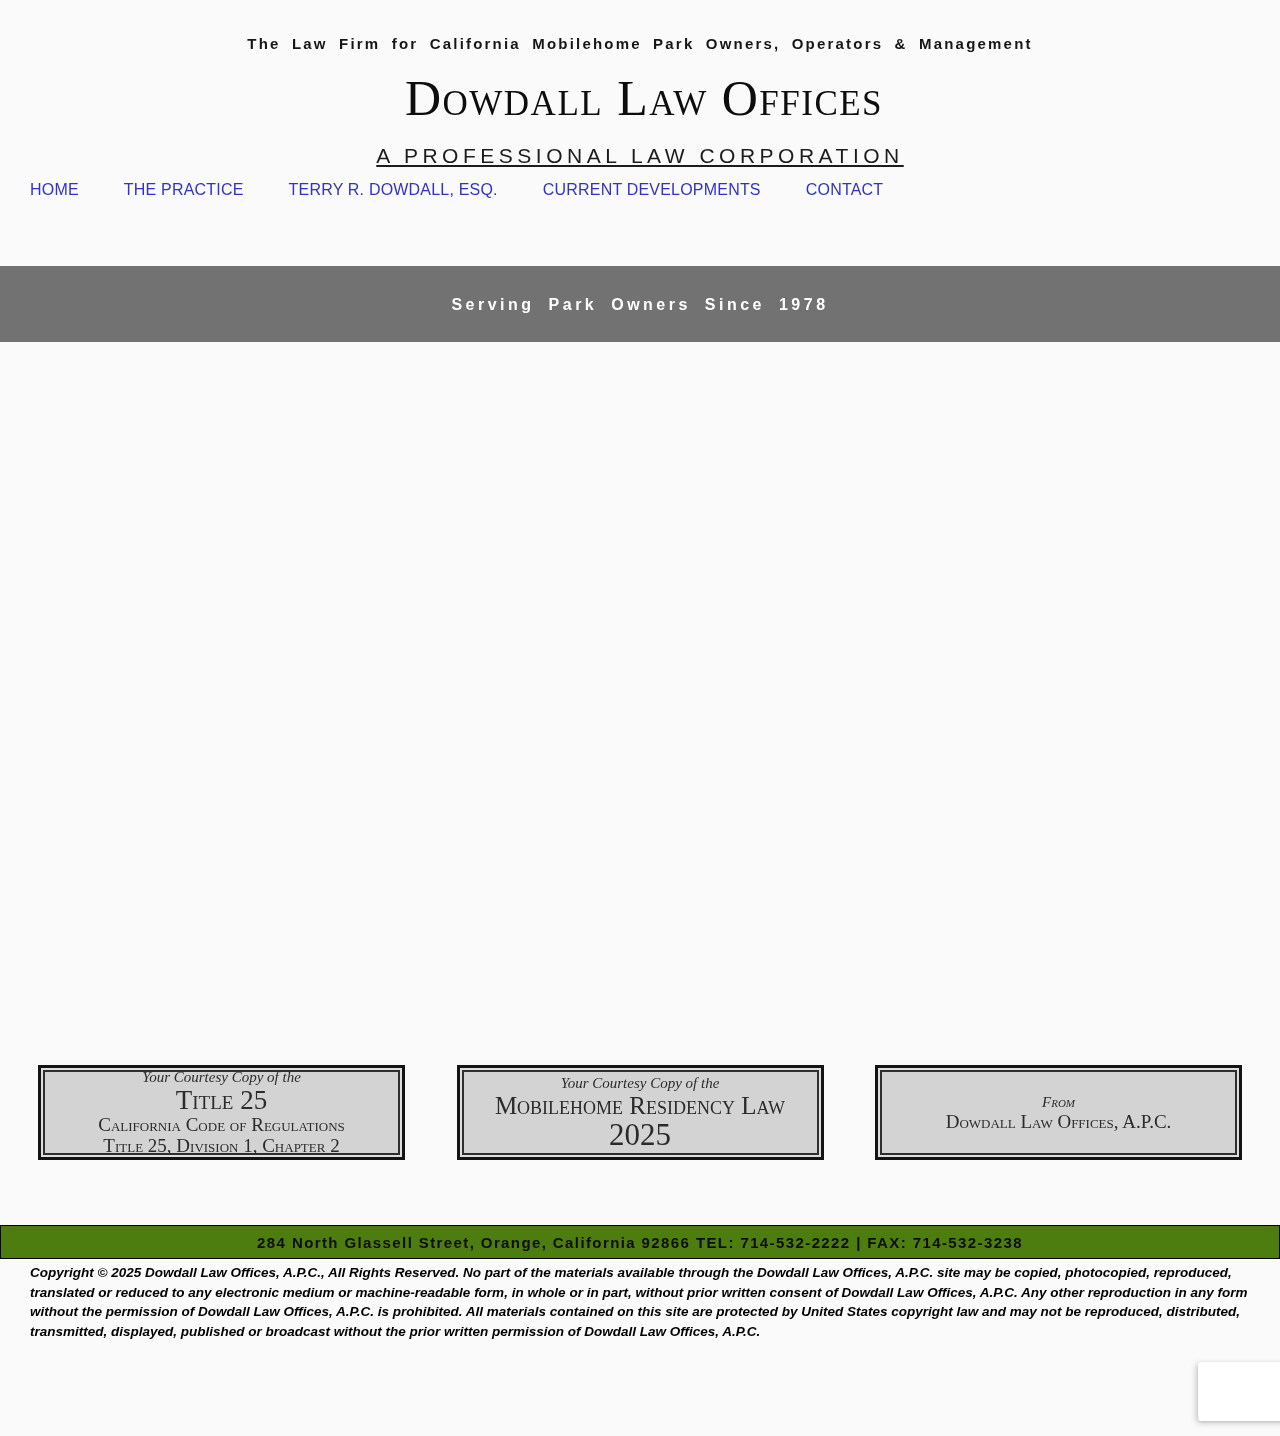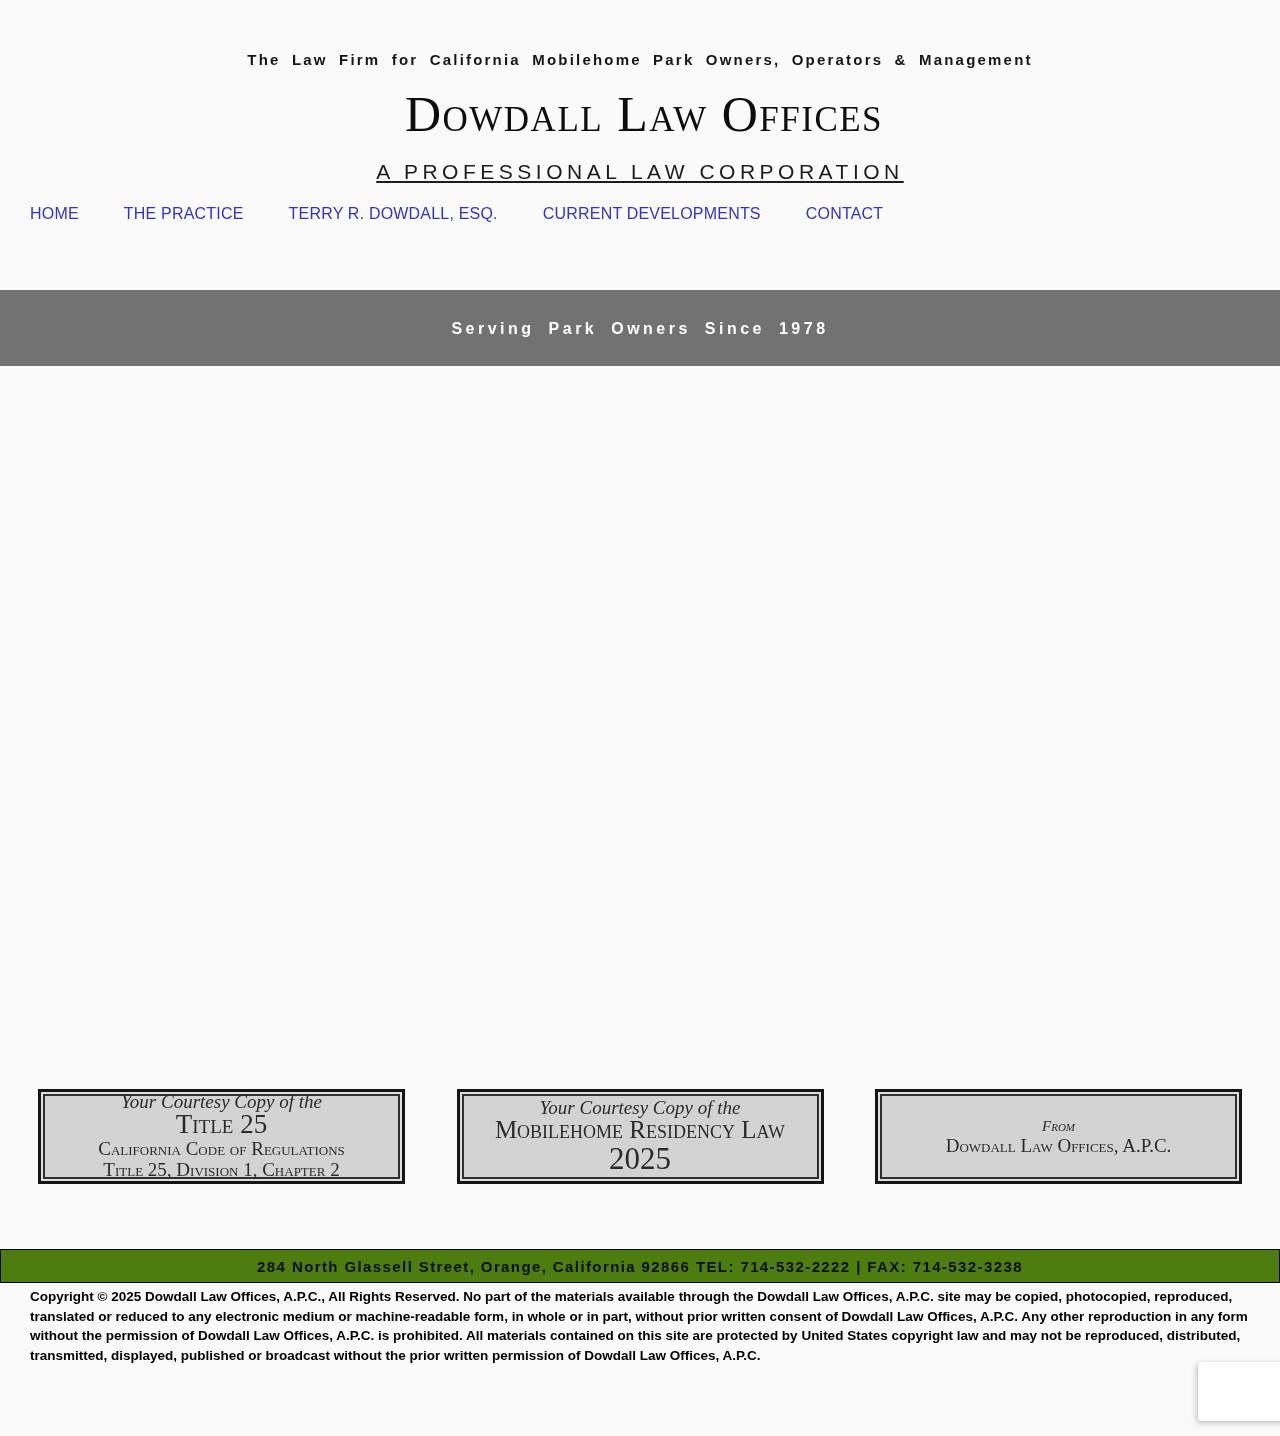--- a/index.html
+++ b/index.html
@@ -8,21 +8,21 @@
     width: 1280px;
     height: 1436px;
     background: #fafafa;
     font-family: "Liberation Sans", sans-serif;
     position: relative;
     overflow: hidden;
     color: #111;
   }
 
   
-  .header { padding-top: 52px; }
+  .header { padding-top: 36px; }
   .tagline {
     text-align: center;
     font-weight: bold;
     font-size: 15px;
     letter-spacing: 2.2px;
     word-spacing: 5px;
     color: #161616;
     line-height: 16px;
   }
   .site-title {
@@ -40,21 +40,21 @@
     margin-top: 15px;
     text-align: center;
     font-size: 21px;
     letter-spacing: 4.5px;
     color: #1c1c1c;
     font-weight: normal;
     line-height: 22px;
     text-decoration: underline;
   }
   .main-nav {
-    margin-top: 21px;
+    margin-top: 13px;
     padding-left: 30px;
     display: flex;
     gap: 45px;
     align-items: center;
   }
   .main-nav a {
     color: #3232c8;
     font-size: 16px;
     line-height: 20px;
     text-decoration: none;
@@ -104,21 +104,21 @@
     display: flex;
     flex-direction: column;
     align-items: center;
     justify-content: center;
     font-family: "Liberation Serif", serif;
     color: #2b2b2b;
     text-align: center;
   }
   .plaque .eyebrow {
     font-style: italic;
-    font-size: 19px;
+    font-size: 15px;
     line-height: 17px;
   }
   .plaque .big-title {
     font-variant: small-caps;
     font-size: 27px;
     line-height: 28px;
   }
   .plaque .sc-line {
     font-variant: small-caps;
     font-size: 19px;
@@ -147,20 +147,21 @@
     justify-content: center;
     font-weight: bold;
     font-size: 15px;
     letter-spacing: 1.4px;
     color: #0e0e0e;
     white-space: nowrap;
   }
   .copyright {
     margin: 4px 30px 0 30px;
     font-weight: bold;
+    font-style: italic;
     font-size: 13.5px;
     line-height: 19.5px;
     color: #000;
   }
 
   
   .corner-widget {
     position: absolute;
     top: 1362px;
     right: -14px;

